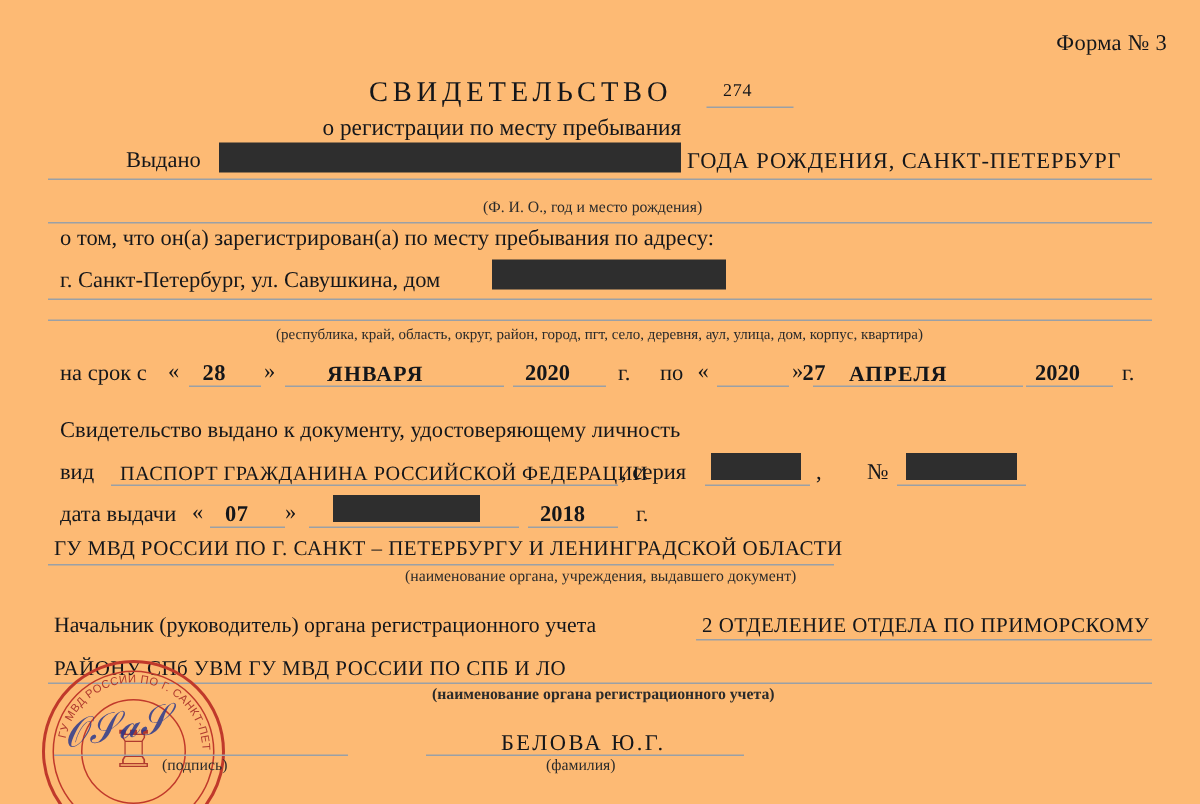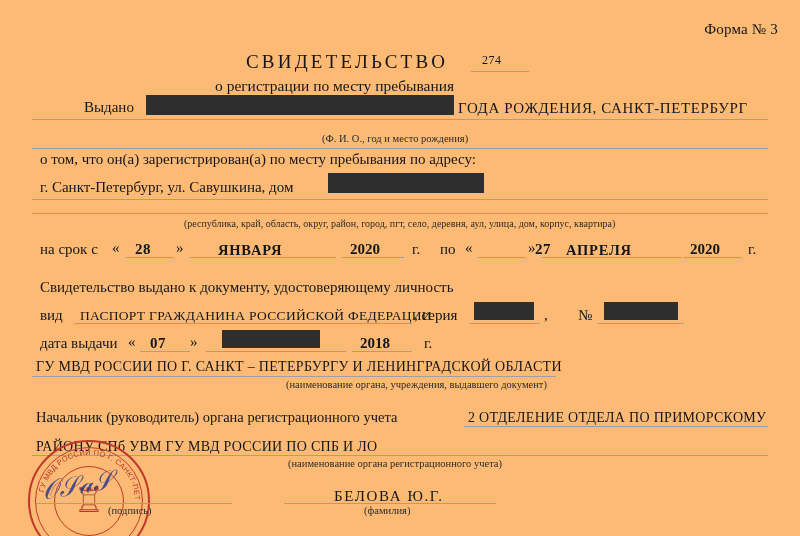--- a/index.html
+++ b/index.html
@@ -228,29 +228,29 @@
 
   <div class="redact" style="left:222px; top:330px; width:98px; height:18px;"></div>
   <div class="line" style="left:206px; top:351px; width:140px;"></div>
 
   <div class="txt year-val" style="left:360px; top:336px;">2018</div>
   <div class="line" style="left:352px; top:351px; width:60px;"></div>
   <div class="txt body-txt" style="left:424px; top:336px;">г.</div>
 
   <div class="txt org-line" style="left:36px; top:360px;">ГУ  МВД  РОССИИ  ПО  Г. САНКТ – ПЕТЕРБУРГУ  И  ЛЕНИНГРАДСКОЙ ОБЛАСТИ</div>
   <div class="line" style="left:32px; top:376px; width:524px;"></div>
-  <div class="txt caption" style="left:286px; top:380px;">(наименование органа, учреждения, выдавшего документ)</div>
+  <div class="txt caption" style="left:270px; top:380px;">(наименование органа, учреждения, выдавшего документ)</div>
 
   <div class="txt official-line" style="left:36px; top:410px;">Начальник (руководитель) органа регистрационного учета</div>
   <div class="txt org-line" style="left:468px; top:411px;">2 ОТДЕЛЕНИЕ ОТДЕЛА  ПО ПРИМОРСКОМУ</div>
   <div class="line" style="left:464px; top:426px; width:304px;"></div>
 
   <div class="txt org-line" style="left:36px; top:440px;">РАЙОНУ СПб УВМ  ГУ  МВД  РОССИИ  ПО СПБ  И  ЛО</div>
   <div class="line" style="left:32px; top:455px; width:736px;"></div>
-  <div class="txt caption" style="left:288px; top:459px;">(наименование органа регистрационного учета)</div>
+  <div class="txt caption" style="left:288px; top:459px;font-weight:bold;">(наименование органа регистрационного учета)</div>
 
   <div id="stamp">
     <div class="ring outer"></div>
     <div class="ring mid"></div>
     <div class="ring inner"></div>
     <div class="eagle">♖</div>
     <svg class="stamp-arc-text" viewBox="0 0 122 122">
       <defs>
         <path id="arcTop" d="M 15,61 A 46,46 0 0 1 107,61" fill="none"></path>
       </defs>

